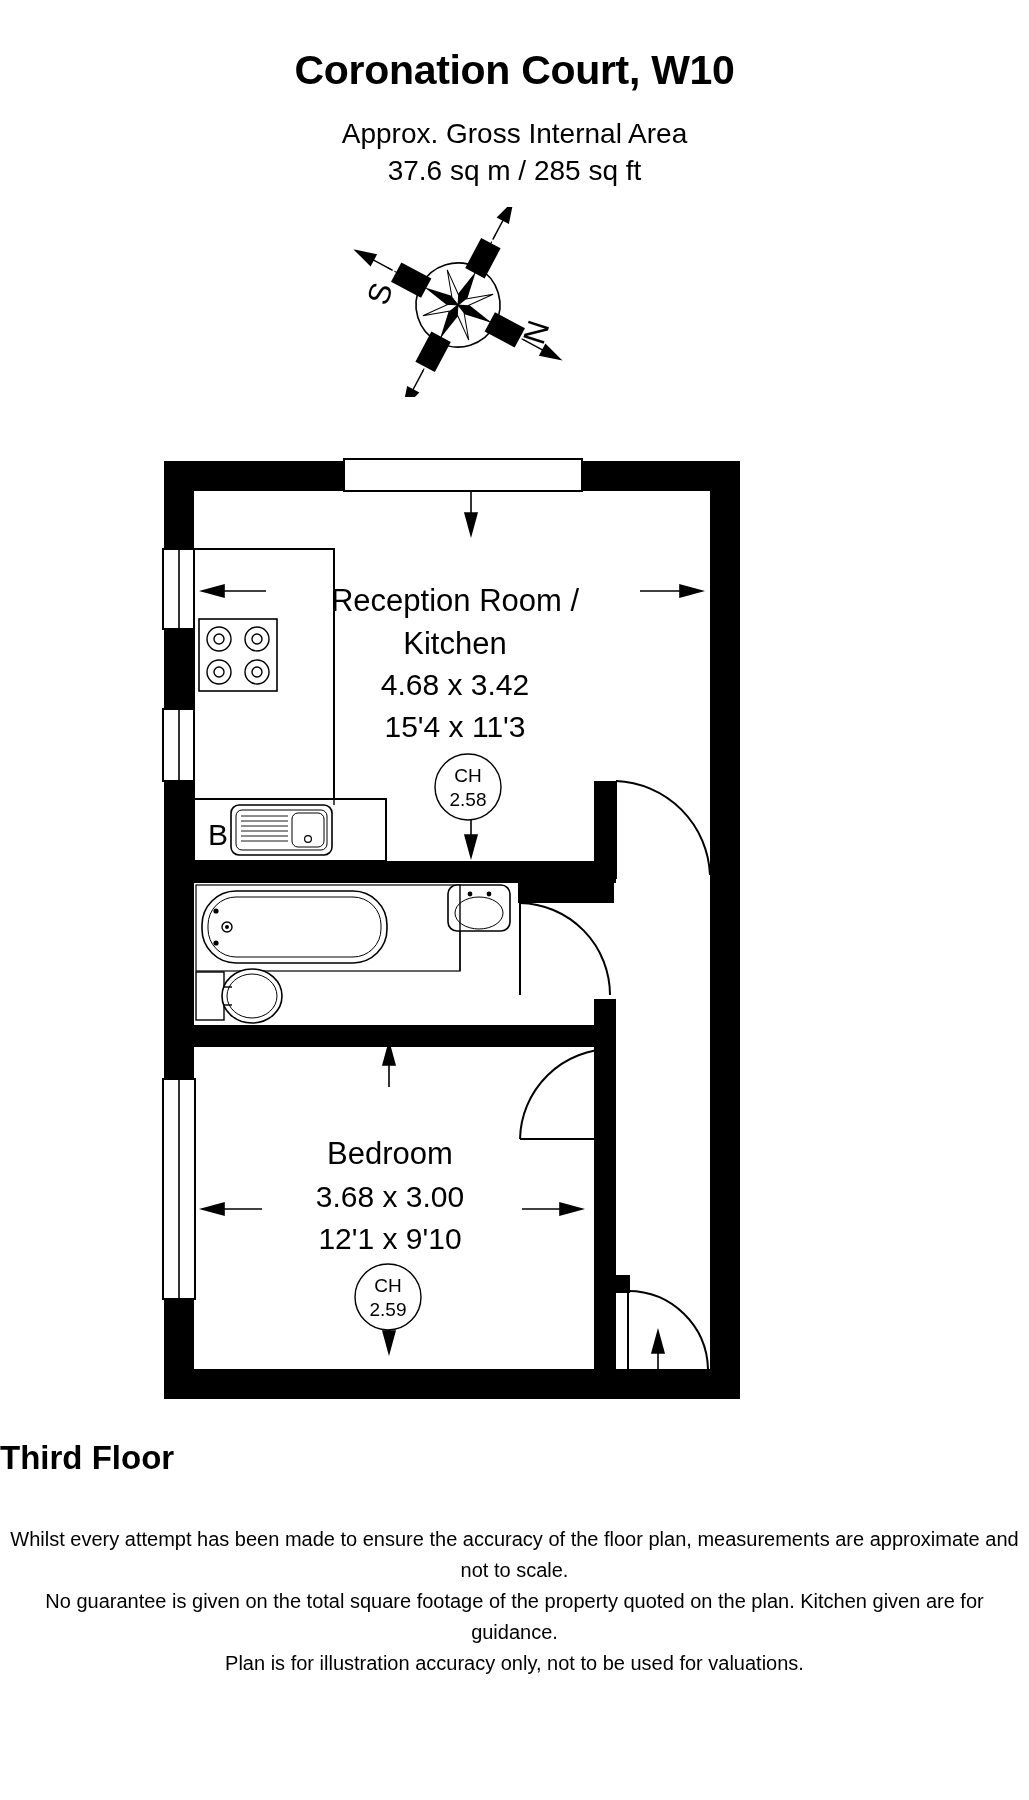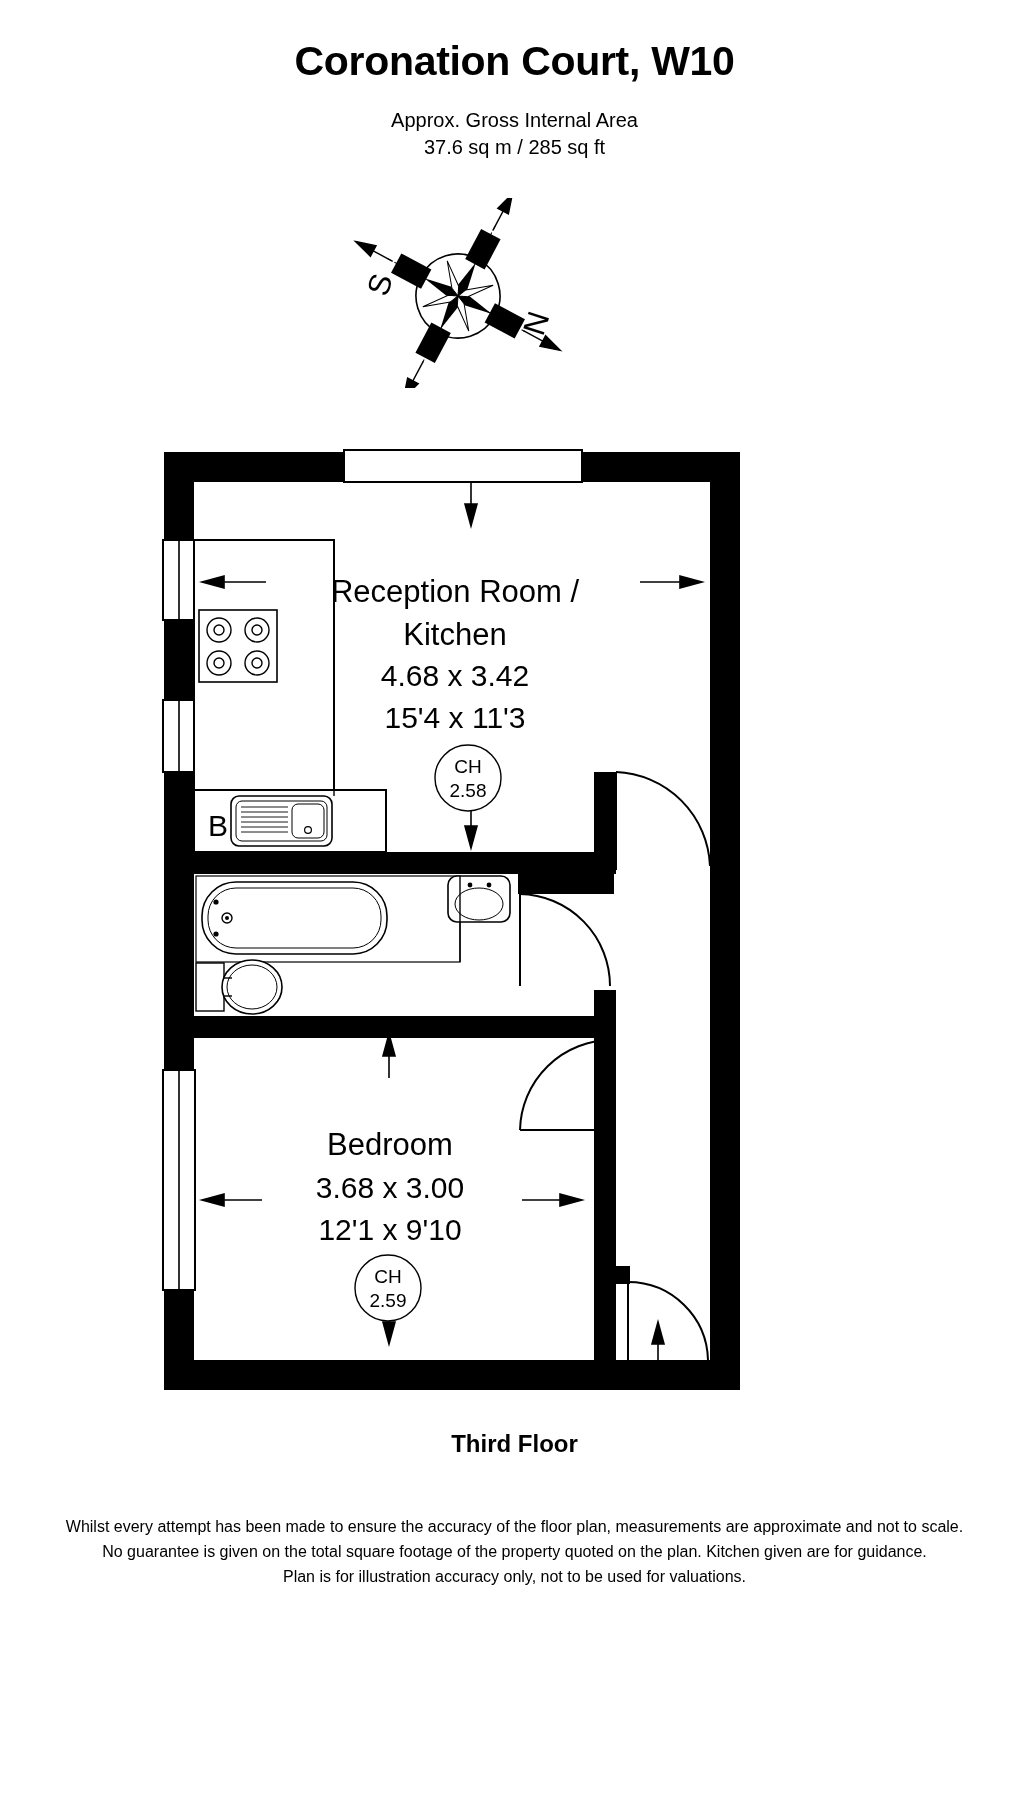--- a/index.html
+++ b/index.html
@@ -17,33 +17,34 @@
     overflow: hidden;
   }
   .page {
     width: 1029px;
     height: 1800px;
     position: relative;
   }
   .header {
     text-align: center;
     padding-top: 38px;
+    margin-top: 9px;
   }
   .title {
     font-size: 41px;
     font-weight: bold;
     letter-spacing: -0.3px;
     line-height: 1.15;
     margin: 0;
   }
   .subtitle-block {
     margin-top: 22px;
   }
   .subtitle-line {
-    font-size: 20px;
+    font-size: 28px;
     line-height: 1.32;
     margin: 0;
   }
   .compass-wrap {
     position: absolute;
     left: 330px;
     top: 198px;
     width: 270px;
     height: 190px;
   }
@@ -52,33 +53,33 @@
     left: 0px;
     top: 430px;
     width: 1029px;
     height: 1010px;
   }
   .floor-label {
     position: absolute;
     left: 0;
     top: 1430px;
     width: 1029px;
-    text-align: center;
-    font-size: 24px;
+    text-align: left;
+    font-size: 33px;
     font-weight: bold;
   }
   .footer {
     position: absolute;
     left: 0;
     top: 1515px;
     width: 1029px;
     text-align: center;
   }
   .footer-line {
-    font-size: 16px;
+    font-size: 20px;
     line-height: 1.55;
     margin: 0;
   }
   svg { display: block; }
   text { font-family: "Liberation Sans", sans-serif; }
 </style>
 </head>
 <body>
 
 <div class="page">

